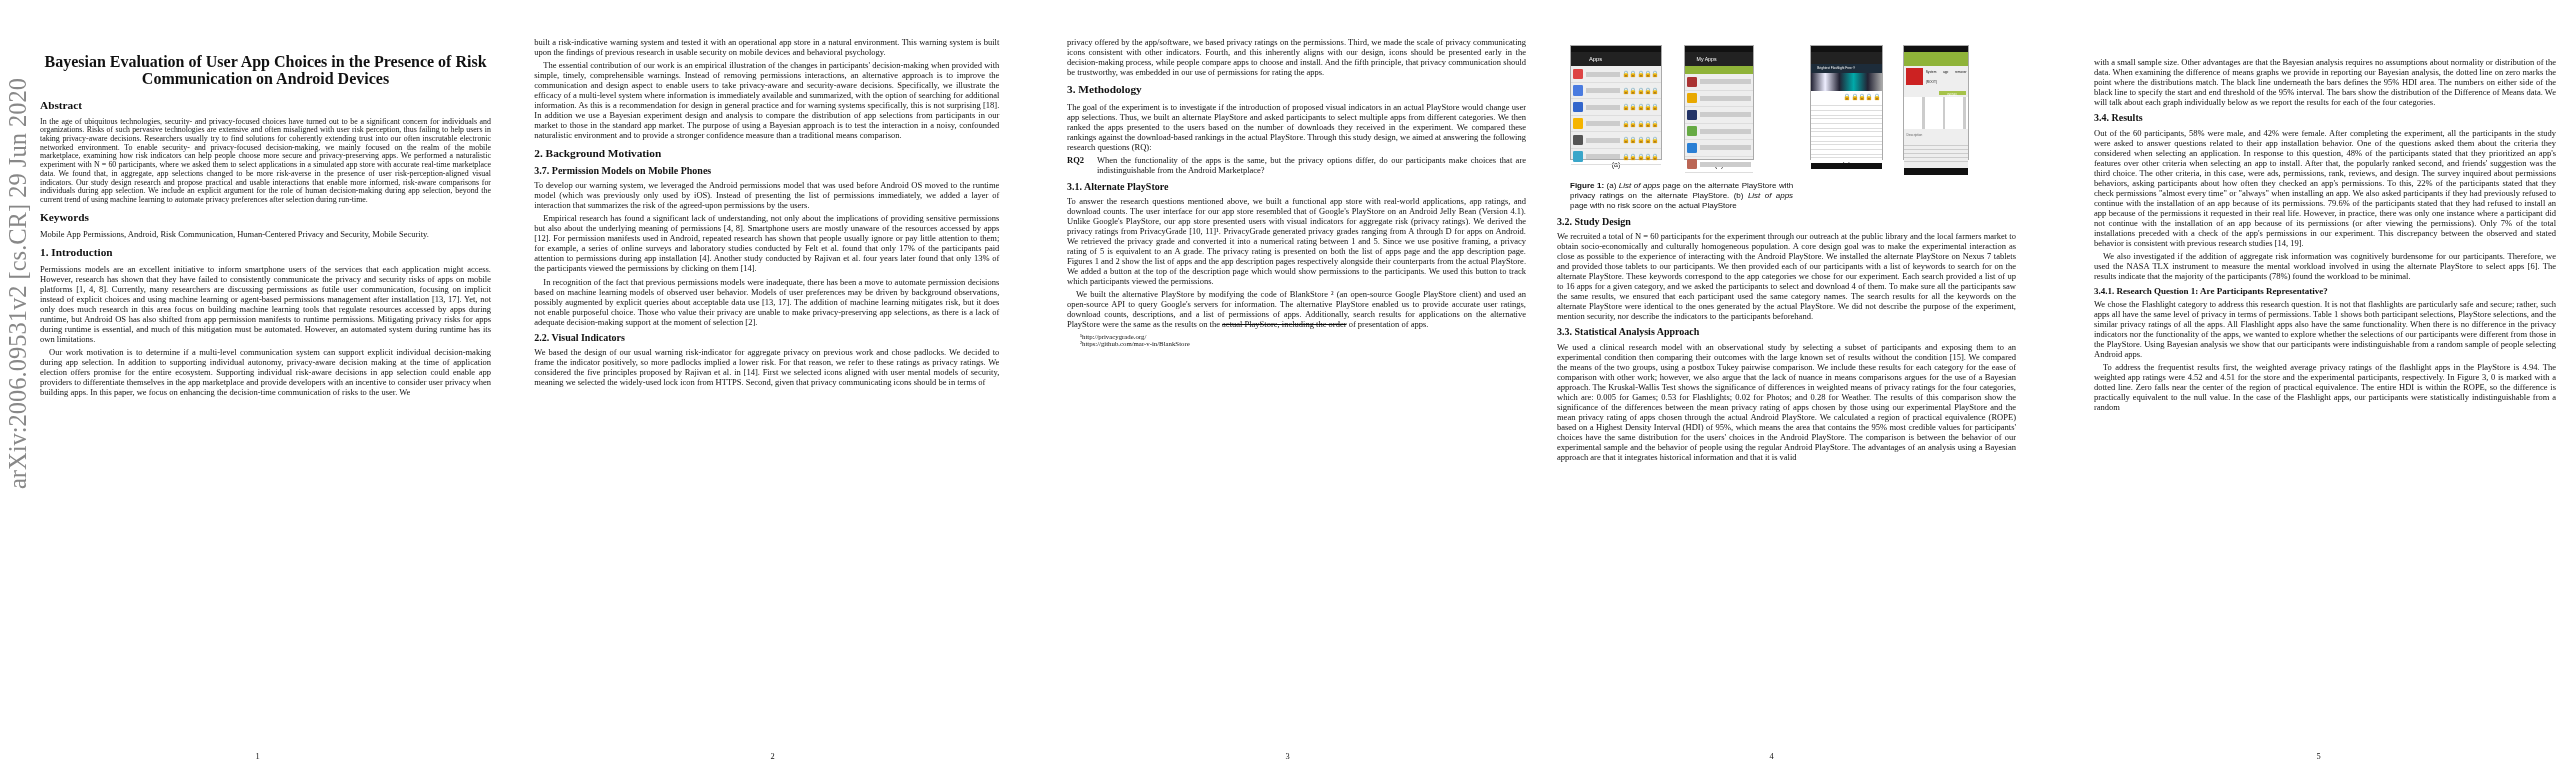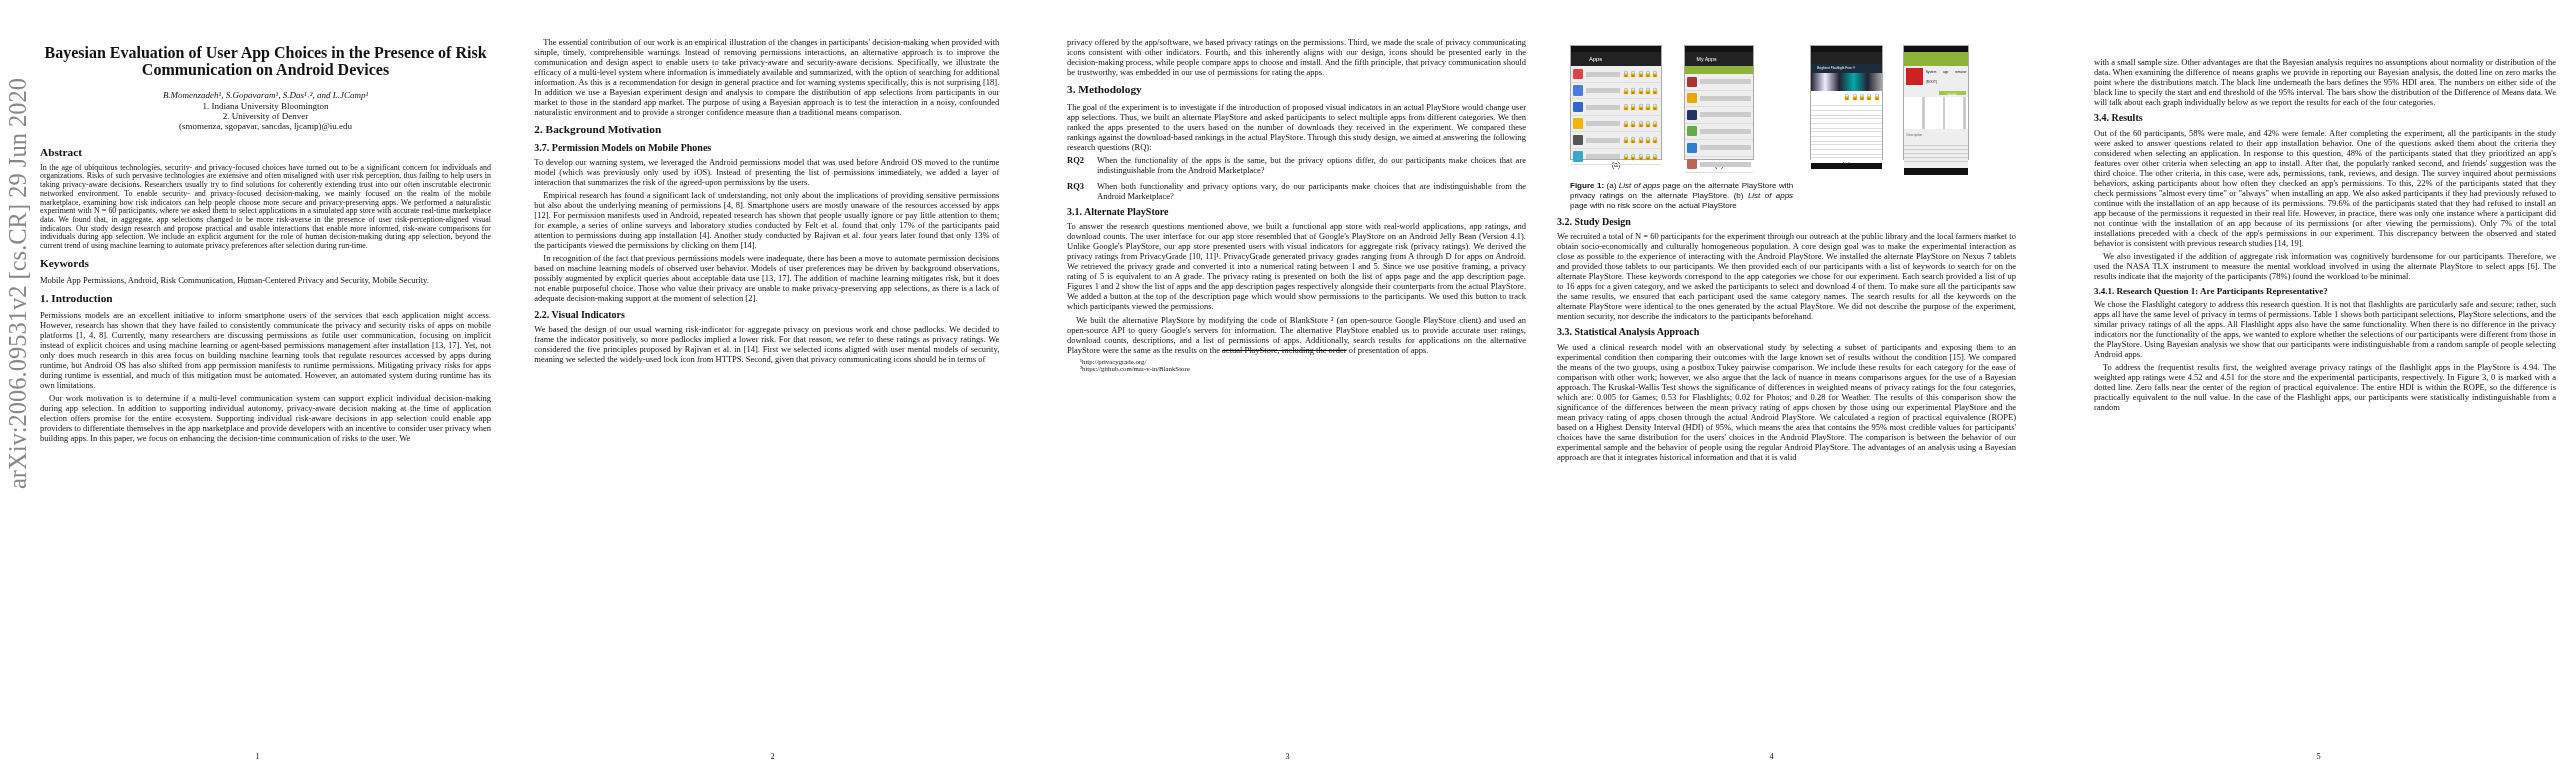--- a/index.html
+++ b/index.html
@@ -32,65 +32,56 @@
   .lines{flex:1;height:5.2px;background:#ccc;}
   .locks{color:#2b55c6;font-size:6.4px;letter-spacing:-0.6px;}
   .foot{font-size:6.8px;line-height:7.7px;margin-left:13px;}
   s{text-decoration:line-through;}
 </style>
 </head>
 <body>
 
 <div class="page" style="left:0">
   <div class="arxiv">arXiv:2006.09531v2  [cs.CR]  29 Jun 2020</div>
-  <div class="col" style="left:40px;width:451px;top:44px;">
+  <div class="col" style="left:40px;width:451px;top:53px;">
     <h1 class="title">Bayesian Evaluation of User App Choices in the Presence of Risk Communication on Android Devices</h1>
-    <div class="authors">
-      <div class="names">B.Momenzadeh¹, S.Gopavaram¹, S.Das¹˒², and L.JCamp¹</div>
-      <div>1. Indiana University Bloomington</div>
-      <div>2. University of Denver</div>
-      <div>(smomenza, sgopavar, sancdas, ljcamp)@iu.edu</div>
-    </div>
     <h2>Abstract</h2>
     <p class="noind abstract">In the age of ubiquitous technologies, security- and privacy-focused choices have turned out to be a significant concern for individuals and organizations. Risks of such pervasive technologies are extensive and often misaligned with user risk perception, thus failing to help users in taking privacy-aware decisions. Researchers usually try to find solutions for coherently extending trust into our often inscrutable electronic networked environment. To enable security- and privacy-focused decision-making, we mainly focused on the realm of the mobile marketplace, examining how risk indicators can help people choose more secure and privacy-preserving apps. We performed a naturalistic experiment with N = 60 participants, where we asked them to select applications in a simulated app store with accurate real-time marketplace data. We found that, in aggregate, app selections changed to be more risk-averse in the presence of user risk-perception-aligned visual indicators. Our study design research and propose practical and usable interactions that enable more informed, risk-aware comparisons for individuals during app selection. We include an explicit argument for the role of human decision-making during app selection, beyond the current trend of using machine learning to automate privacy preferences after selection during run-time.</p>
     <h2>Keywords</h2>
     <p class="noind">Mobile App Permissions, Android, Risk Communication, Human-Centered Privacy and Security, Mobile Security.</p>
     <h2>1.   Introduction</h2>
     <p class="noind">Permissions models are an excellent initiative to inform smartphone users of the services that each application might access. However, research has shown that they have failed to consistently communicate the privacy and security risks of apps on mobile platforms [1, 4, 8]. Currently, many researchers are discussing permissions as futile user communication, focusing on implicit instead of explicit choices and using machine learning or agent-based permissions management after installation [13, 17]. Yet, not only does much research in this area focus on building machine learning tools that regulate resources accessed by apps during runtime, but Android OS has also shifted from app permission manifests to runtime permissions. Mitigating privacy risks for apps during runtime is essential, and much of this mitigation must be automated. However, an automated system during runtime has its own limitations.</p>
     <p>Our work motivation is to determine if a multi-level communication system can support explicit individual decision-making during app selection. In addition to supporting individual autonomy, privacy-aware decision making at the time of application election offers promise for the entire ecosystem. Supporting individual risk-aware decisions in app selection could enable app providers to differentiate themselves in the app marketplace and provide developers with an incentive to consider user privacy when building apps. In this paper, we focus on enhancing the decision-time communication of risks to the user. We</p>
   </div>
   <div class="pnum">1</div>
 </div>
 
 <div class="page" style="left:515px">
   <div class="col" style="left:19.3px;width:465px;">
+    <p class="noind">built a risk-indicative warning system and tested it with an operational app store in a natural environment. This warning system is built upon the findings of previous research in usable security on mobile devices and behavioral psychology.</p>
     <p>The essential contribution of our work is an empirical illustration of the changes in participants' decision-making when provided with simple, timely, comprehensible warnings. Instead of removing permissions interactions, an alternative approach is to improve the communication and design aspect to enable users to take privacy-aware and security-aware decisions. Specifically, we illustrate the efficacy of a multi-level system where information is immediately available and summarized, with the option of searching for additional information. As this is a recommendation for design in general practice and for warning systems specifically, this is not surprising [18]. In addition we use a Bayesian experiment design and analysis to compare the distribution of app selections from participants in our market to those in the standard app market. The purpose of using a Bayesian approach is to test the interaction in a noisy, confounded naturalistic environment and to provide a stronger confidence measure than a traditional means comparison.</p>
     <h2>2.   Background Motivation</h2>
     <h3>3.7.   Permission Models on Mobile Phones</h3>
     <p class="noind">To develop our warning system, we leveraged the Android permissions model that was used before Android OS moved to the runtime model (which was previously only used by iOS). Instead of presenting the list of permissions immediately, we added a layer of interaction that summarizes the risk of the agreed-upon permissions by the users.</p>
     <p>Empirical research has found a significant lack of understanding, not only about the implications of providing sensitive permissions but also about the underlying meaning of permissions [4, 8]. Smartphone users are mostly unaware of the resources accessed by apps [12]. For permission manifests used in Android, repeated research has shown that people usually ignore or pay little attention to them; for example, a series of online surveys and laboratory studies conducted by Felt et al. found that only 17% of the participants paid attention to permissions during app installation [4]. Another study conducted by Rajivan et al. four years later found that only 13% of the participants viewed the permissions by clicking on them [14].</p>
     <p>In recognition of the fact that previous permissions models were inadequate, there has been a move to automate permission decisions based on machine learning models of observed user behavior. Models of user preferences may be driven by background observations, possibly augmented by explicit queries about acceptable data use [13, 17]. The addition of machine learning mitigates risk, but it does not enable purposeful choice. Those who value their privacy are unable to make privacy-preserving app selections, as there is a lack of adequate decision-making support at the moment of selection [2].</p>
     <h3>2.2.   Visual Indicators</h3>
     <p class="noind">We based the design of our usual warning risk-indicator for aggregate privacy on previous work and chose padlocks. We decided to frame the indicator positively, so more padlocks implied a lower risk. For that reason, we refer to these ratings as privacy ratings. We considered the five principles proposed by Rajivan et al. in [14]. First we selected icons aligned with user mental models of security, meaning we selected the widely-used lock icon from HTTPS. Second, given that privacy communicating icons should be in terms of</p>
   </div>
   <div class="pnum">2</div>
 </div>
 
 <div class="page" style="left:1030px">
   <div class="col" style="left:37px;width:459px;">
     <p class="noind">privacy offered by the app/software, we based privacy ratings on the permissions. Third, we made the scale of privacy communicating icons consistent with other indicators. Fourth, and this inherently aligns with our design, icons should be presented early in the decision-making process, while people compare apps to choose and install. And the fifth principle, that privacy communication should be trustworthy, was embedded in our use of permissions for rating the apps.</p>
     <h2>3.   Methodology</h2>
     <p class="noind">The goal of the experiment is to investigate if the introduction of proposed visual indicators in an actual PlayStore would change user app selections. Thus, we built an alternate PlayStore and asked participants to select multiple apps from different categories. We then ranked the apps presented to the users based on the number of downloads they received in the experiment. We compared these rankings against the download-based rankings in the actual PlayStore. Through this study design, we aimed at answering the following research questions (RQ):</p>
     <div class="rq">
       <b>RQ2</b>
       <span>When the functionality of the apps is the same, but the privacy options differ, do our participants make choices that are indistinguishable from the Android Marketplace?</span>
-    </div>
-    <div class="rq">
-      <b>RQ3</b>
-      <span>When both functionality and privacy options vary, do our participants make choices that are indistinguishable from the Android Marketplace?</span>
     </div>
     <h3>3.1.   Alternate PlayStore</h3>
     <p class="noind">To answer the research questions mentioned above, we built a functional app store with real-world applications, app ratings, and download counts. The user interface for our app store resembled that of Google's PlayStore on an Android Jelly Bean (Version 4.1). Unlike Google's PlayStore, our app store presented users with visual indicators for aggregate risk (privacy ratings). We derived the privacy ratings from PrivacyGrade [10, 11]¹. PrivacyGrade generated privacy grades ranging from A through D for apps on Android. We retrieved the privacy grade and converted it into a numerical rating between 1 and 5. Since we use positive framing, a privacy rating of 5 is equivalent to an A grade. The privacy rating is presented on both the list of apps page and the app description page. Figures 1 and 2 show the list of apps and the app description pages respectively alongside their counterparts from the actual PlayStore. We added a button at the top of the description page which would show permissions to the participants. We used this button to track which participants viewed the permissions.</p>
     <p><span>We built the alternative PlayStore by modifying the code of BlankStore ² (an open-source Google PlayStore client) and used an open-source API to query Google's servers for information. The alternative PlayStore enabled us to provide accurate user ratings, download counts, descriptions, and a list of permissions of apps. Additionally, search results for applications on the alternative PlayStore were the same as the results on the </span><s>actual PlayStore, including the order</s><span> of presentation of apps.</span></p>
     <div class="foot">¹http://privacygrade.org/</div>
     <div class="foot">²https://github.com/mar-v-in/BlankStore</div>
   </div>
   <div class="pnum">3</div>
 </div>
 

